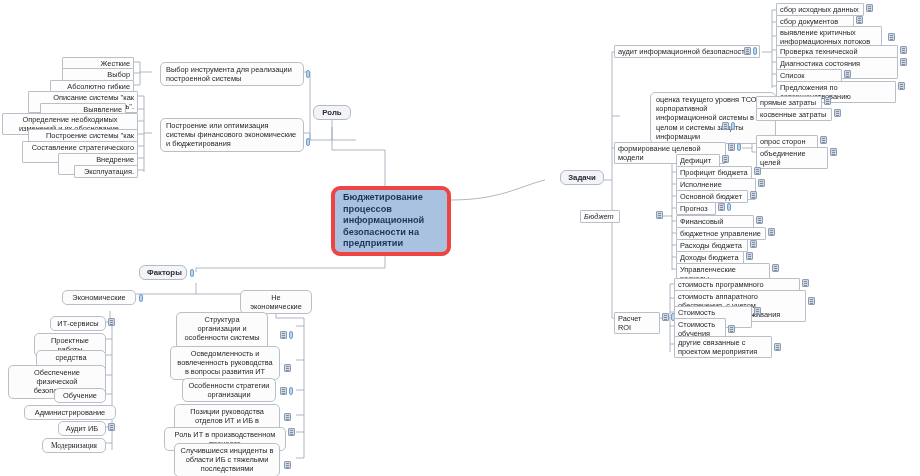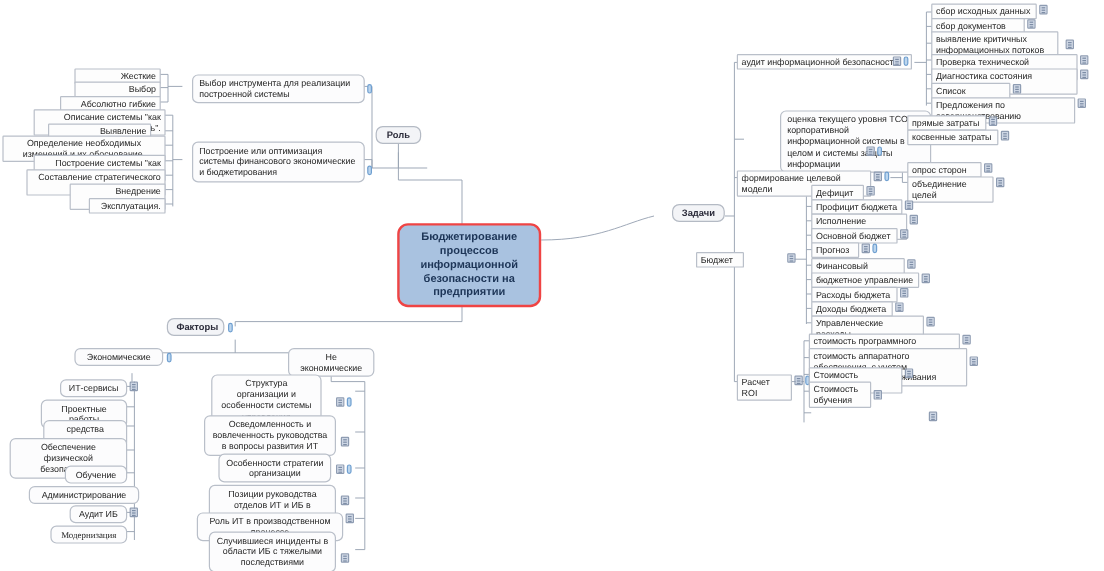--- a/index.html
+++ b/index.html
@@ -47,27 +47,26 @@
     padding:2px 7px;
     font-weight:bold;
     font-size:7.8px;
     color:#2b2b3a;
     text-align:center;
   }
 
   
   .central{
     background:#a9c2e0;
-    border:2px solid #ef4444;
+    border:4px solid #ef4444;
     border-radius:9px;
     color:#1d3557;
     font-weight:bold;
     font-size:9.2px;
     line-height:11.6px;
-    text-align:center;
     display:flex;align-items:center;justify-content:center;
     padding:16px 8px;
     box-sizing:border-box;
   }
 
   
   .icons{position:absolute;display:flex;gap:2px;align-items:center;}
   .ic-note{
     width:7px;height:8px;
     background:
@@ -297,21 +296,21 @@
   <div class="node leaf" style="left:756px;top:135px;width:62px;">опрос сторон</div>
   <div class="icons" style="left:820px;top:136px;">
       <span class="ic-note"></span>
     </div>
 
   <div class="node leaf" style="left:756px;top:147px;width:72px;">объединение целей</div>
   <div class="icons" style="left:830px;top:148px;">
       <span class="ic-note"></span>
     </div>
 
-  <div class="node leaf" style="left:580px;top:210px;width:40px;">Бюджет</div>
+  <div class="node leaf" style="left:580px;top:210px;width:40px;font-style:italic;">Бюджет</div>
   <div class="icons" style="left:656px;top:211px;">
       <span class="ic-note"></span>
     </div>
 
   <div class="node leaf" style="left:676px;top:154px;width:44px;">Дефицит</div>
   <div class="icons" style="left:722px;top:155px;">
       <span class="ic-note"></span>
     </div>
 
   <div class="node leaf" style="left:676px;top:166px;width:76px;">Профицит бюджета</div>
@@ -379,20 +378,21 @@
   <div class="node leaf" style="left:674px;top:306px;width:78px;">Стоимость персонала</div>
   <div class="icons" style="left:754px;top:307px;">
       <span class="ic-note"></span>
     </div>
 
   <div class="node leaf" style="left:674px;top:318px;width:52px;">Стоимость обучения</div>
   <div class="icons" style="left:728px;top:325px;">
       <span class="ic-note"></span>
     </div>
 
+  <div class="node leaf" style="left:674px;top:336px;width:98px;">другие связанные с проектом мероприятия</div>
   <div class="icons" style="left:774px;top:343px;">
       <span class="ic-note"></span>
     </div>
 
   <div class="node pill" style="left:139px;top:265px;width:48px;">Факторы</div>
   <div class="icons" style="left:190px;top:269px;">
     <span class="ic-clip"></span>
   </div>
 
   <div class="node box" style="left:62px;top:290px;width:74px;">Экономические</div>

